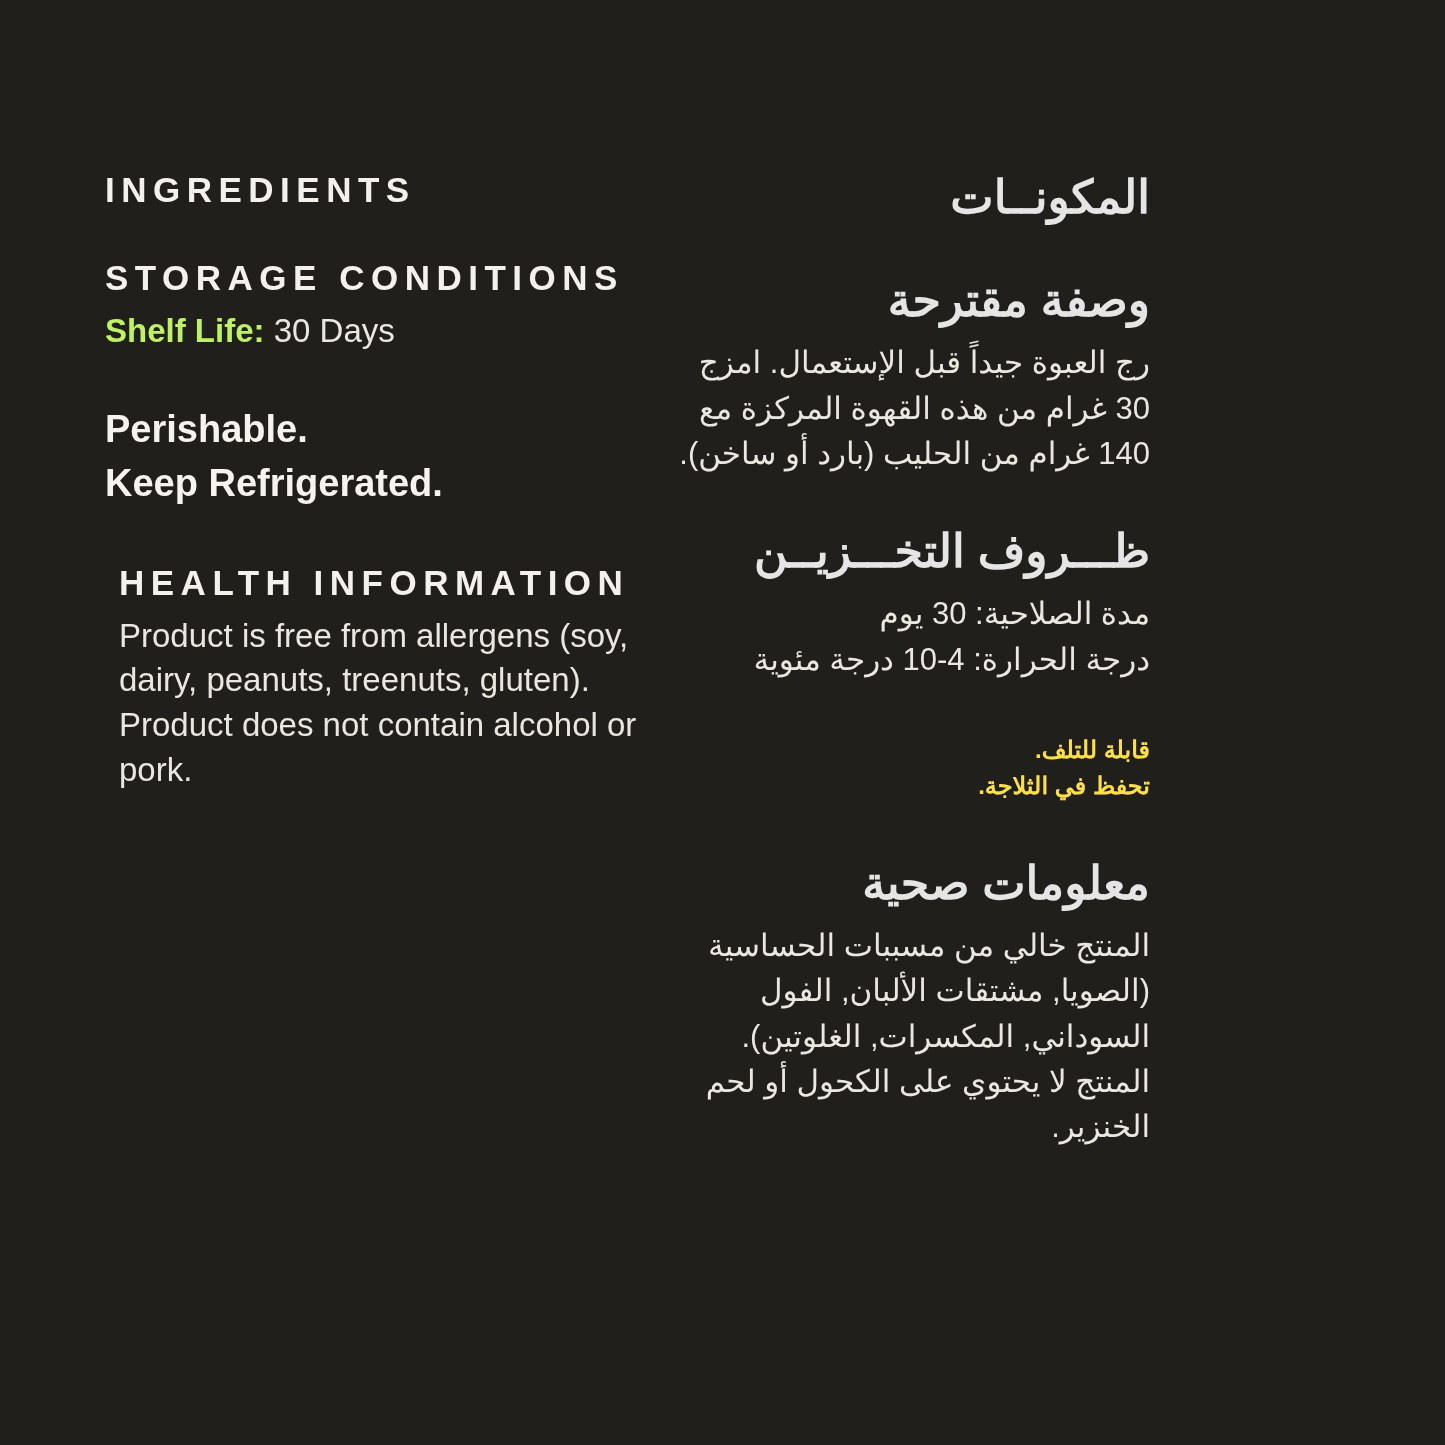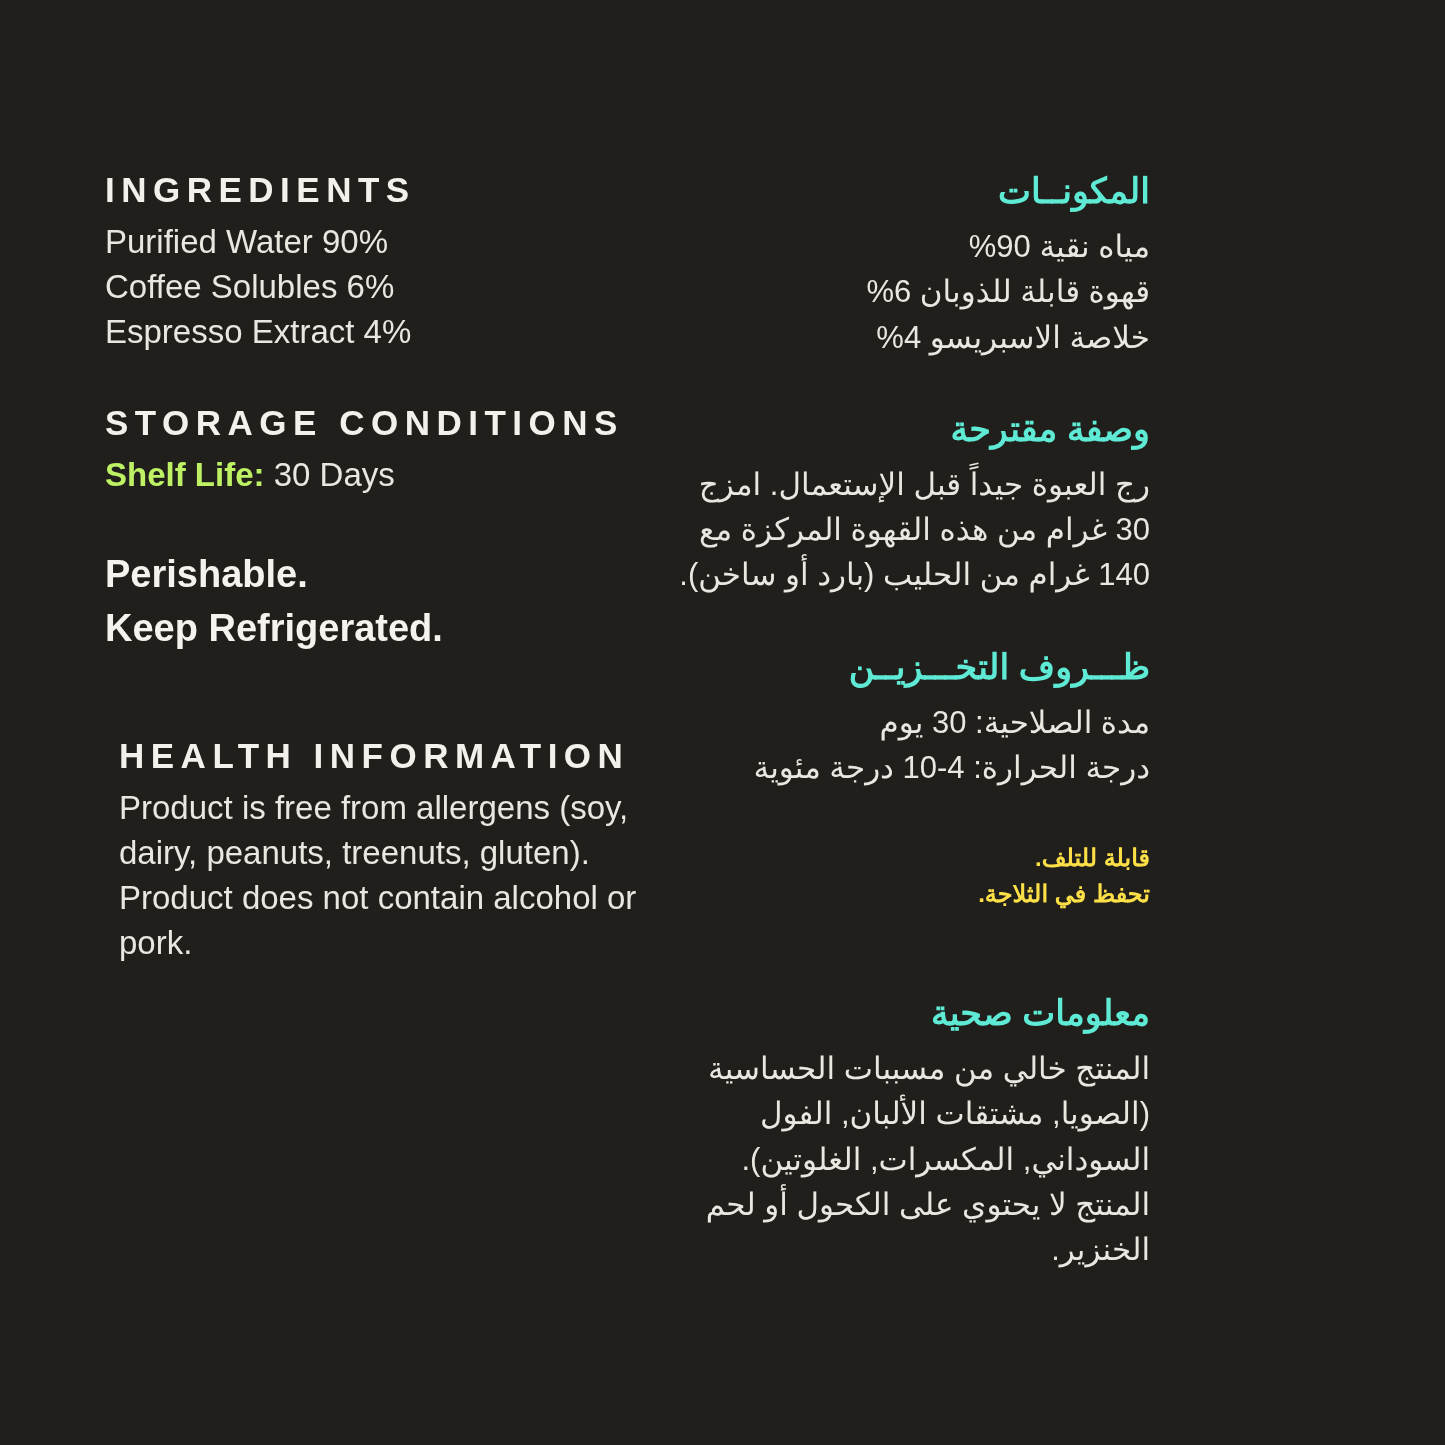--- a/index.html
+++ b/index.html
@@ -51,26 +51,26 @@
   
   .hd-en {
     font-size: 35px;
     font-weight: 700;
     letter-spacing: 6.5px;
     line-height: 1.15;
     margin: 0 0 10px 0;
     color: #f4f1ec;
   }
   .hd-ar {
-    font-size: 35px;
+    font-size: 46px;
     font-weight: 700;
     letter-spacing: 0.5px;
     line-height: 1.2;
     margin: 0 0 12px 0;
-    color: #5eead4;
+    color: #e5e5e5;
   }
 
   .body-en {
     font-size: 33px;
     line-height: 1.36;
     font-weight: 300;
     color: #eae7e1;
   }
   .body-ar {
     font-size: 31px;
@@ -99,37 +99,32 @@
     font-weight: 700;
     line-height: 1.5;
     letter-spacing: 0.5px;
     color: #fde047;
   }
 
   
   .blk-ingredients { margin-bottom: 48px; }
   .blk-recipe { margin-bottom: 48px; }
   .blk-storage { margin-bottom: 50px; }
-  .blk-perishable { margin-bottom: 80px; }
+  .blk-perishable { margin-bottom: 52px; }
 </style>
 </head>
 <body>
 
 <div class="label">
   <div class="columns">
 
     <div class="col-en">
 
       <div class="block blk-ingredients">
         <div class="hd-en">INGREDIENTS</div>
-        <div class="body-en">
-          <p>Purified Water 90%</p>
-          <p>Coffee Solubles 6%</p>
-          <p>Espresso Extract 4%</p>
-        </div>
       </div>
 
 
       <div class="block blk-storage">
         <div class="hd-en">STORAGE CONDITIONS</div>
         <div class="body-en kv">
           <p>
             <strong>Shelf Life:</strong>
             <span>30 Days</span>
           </p>
@@ -147,25 +142,20 @@
           <p>Product is free from allergens (soy, dairy, peanuts, treenuts, gluten). Product does not contain alcohol or pork.</p>
         </div>
       </div>
 
     </div>
 
     <div class="col-ar">
 
       <div class="block blk-ingredients">
         <div class="hd-ar">المكونــات</div>
-        <div class="body-ar">
-          <p>مياه نقية 90%</p>
-          <p>قهوة قابلة للذوبان 6%</p>
-          <p>خلاصة الاسبريسو 4%</p>
-        </div>
       </div>
 
       <div class="block blk-recipe">
         <div class="hd-ar">وصفة مقترحة</div>
         <div class="body-ar">
           <p>رج العبوة جيداً قبل الإستعمال. امزج 30 غرام من هذه القهوة المركزة مع 140 غرام من الحليب (بارد أو ساخن).</p>
         </div>
       </div>
 
       <div class="block blk-storage">

